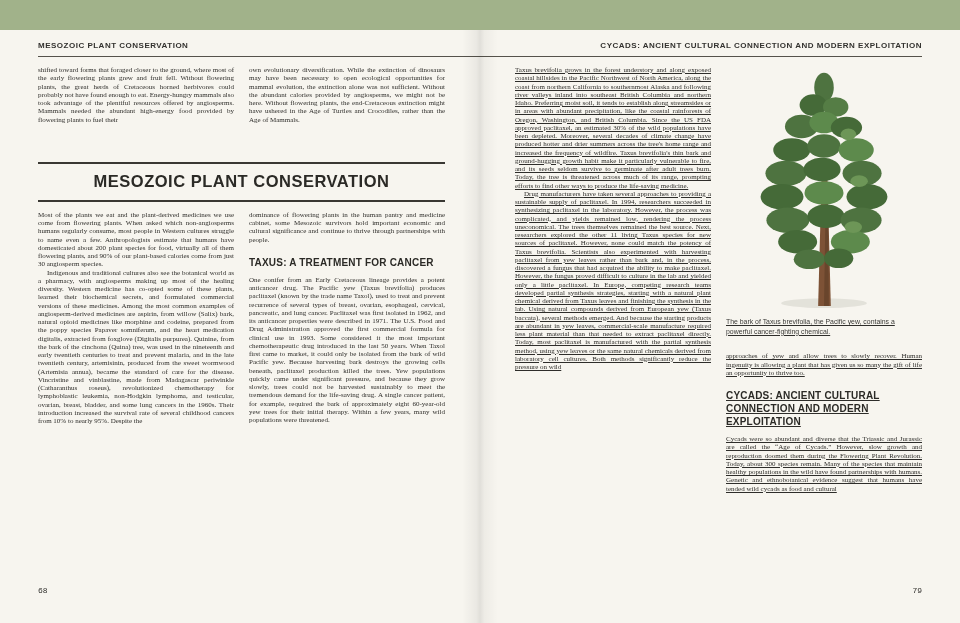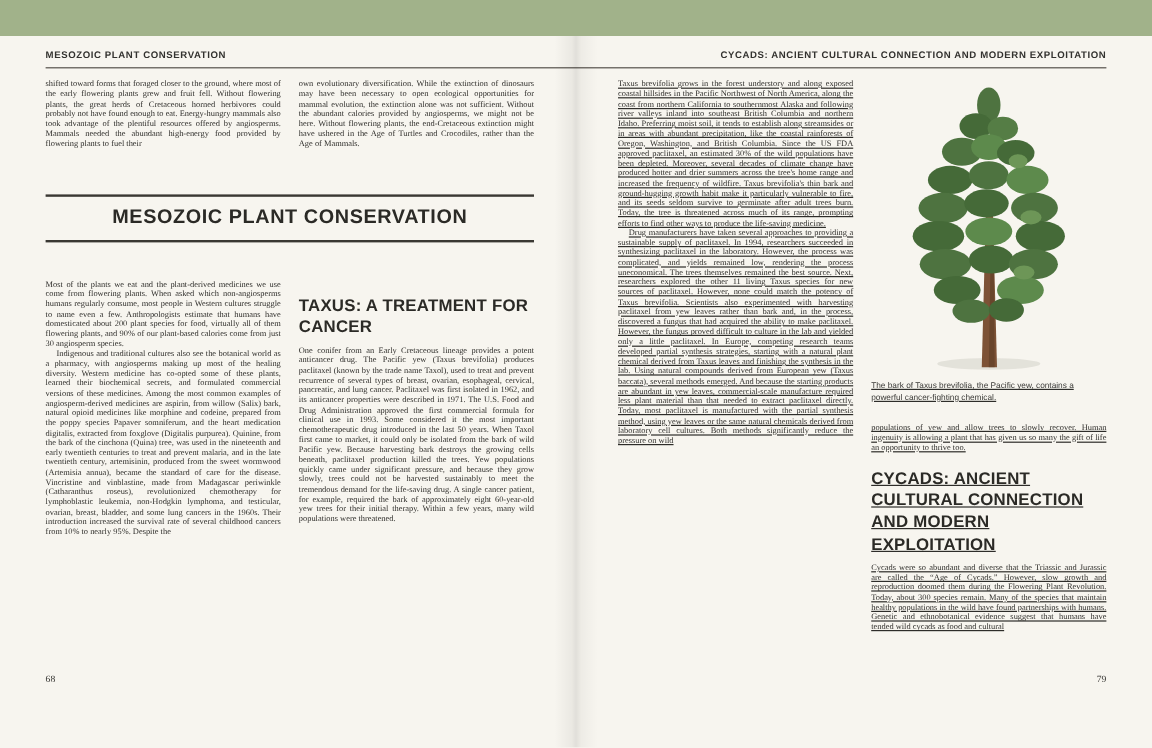--- a/index.html
+++ b/index.html
@@ -46,38 +46,38 @@
     margin-top:38px;
     border-top:2px solid #3a3833;
     border-bottom:2px solid #3a3833;
     padding:8px 0 9px 0;
     text-align:center;
   }
   .title-block h1 {
     font-family:"Liberation Sans", sans-serif;
     font-size:16.5px; font-weight:bold; letter-spacing:0.5px; color:#2b2a26;
   }
-  .body-cols { margin-top:31px; }
+  .body-cols { margin-top:9px; }
   h2.subhead {
     font-family:"Liberation Sans", sans-serif;
-    font-size:14px; font-weight:bold; line-height:1.3;
+    font-size:10px; font-weight:bold; line-height:1.3;
     letter-spacing:0.2px; color:#2b2a26;
     margin:12px 0 7px 0;
   }
   figure.tree-figure { width:196px; }
   figure.tree-figure svg { display:block; margin:0 auto; }
   figcaption.caption {
     font-family:"Liberation Sans", sans-serif;
     font-size:6.9px; line-height:1.4; color:#3a3936;
     margin-top:7px;
   }
   .after-caption { margin-top:16px; }
   .page-num {
-    position:absolute; top:561px;
-    font-family:Liberation Serif, serif;
+    position:absolute; top:586px;
+    font-family:Liberation Mono, monospace;
     font-size:8px; color:#33322f;
   }
   .page-num-left  { left:38px; }
   .page-num-right { right:38px; }
 </style>
 </head>
 <body>
 
 <div class="top-bar"></div>
 
@@ -100,20 +100,21 @@
   <div class="title-block">
     <h1>MESOZOIC PLANT CONSERVATION</h1>
   </div>
 
   <div class="two-col body-cols">
     <div class="col">
       <p class="body-text">Most of the plants we eat and the plant-derived medicines we use come from flowering plants. When asked which non-angiosperms humans regularly consume, most people in Western cultures struggle to name even a few. Anthropologists estimate that humans have domesticated about 200 plant species for food, virtually all of them flowering plants, and 90% of our plant-based calories come from just 30 angiosperm species.</p>
       <p class="body-text indent">Indigenous and traditional cultures also see the botanical world as a pharmacy, with angiosperms making up most of the healing diversity. Western medicine has co-opted some of these plants, learned their biochemical secrets, and formulated commercial versions of these medicines. Among the most common examples of angiosperm-derived medicines are aspirin, from willow (Salix) bark, natural opioid medicines like morphine and codeine, prepared from the poppy species Papaver somniferum, and the heart medication digitalis, extracted from foxglove (Digitalis purpurea). Quinine, from the bark of the cinchona (Quina) tree, was used in the nineteenth and early twentieth centuries to treat and prevent malaria, and in the late twentieth century, artemisinin, produced from the sweet wormwood (Artemisia annua), became the standard of care for the disease. Vincristine and vinblastine, made from Madagascar periwinkle (Catharanthus roseus), revolutionized chemotherapy for lymphoblastic leukemia, non-Hodgkin lymphoma, and testicular, ovarian, breast, bladder, and some lung cancers in the 1960s. Their introduction increased the survival rate of several childhood cancers from 10% to nearly 95%. Despite the</p>
     </div>
     <div class="col">
+      <p class="body-text">dominance of flowering plants in the human pantry and medicine cabinet, some Mesozoic survivors hold important economic and cultural significance and continue to thrive through partnerships with people.</p>
       <h2 class="subhead">TAXUS: A TREATMENT FOR CANCER</h2>
       <p class="body-text">One conifer from an Early Cretaceous lineage provides a potent anticancer drug. The Pacific yew (Taxus brevifolia) produces paclitaxel (known by the trade name Taxol), used to treat and prevent recurrence of several types of breast, ovarian, esophageal, cervical, pancreatic, and lung cancer. Paclitaxel was first isolated in 1962, and its anticancer properties were described in 1971. The U.S. Food and Drug Administration approved the first commercial formula for clinical use in 1993. Some considered it the most important chemotherapeutic drug introduced in the last 50 years. When Taxol first came to market, it could only be isolated from the bark of wild Pacific yew. Because harvesting bark destroys the growing cells beneath, paclitaxel production killed the trees. Yew populations quickly came under significant pressure, and because they grow slowly, trees could not be harvested sustainably to meet the tremendous demand for the life-saving drug. A single cancer patient, for example, required the bark of approximately eight 60-year-old yew trees for their initial therapy. Within a few years, many wild populations were threatened.</p>
     </div>
   </div>
 </section>
 
 <section class="page page-right">
   <div class="two-col">
     <div class="col">
       <p class="body-text">Taxus brevifolia grows in the forest understory and along exposed coastal hillsides in the Pacific Northwest of North America, along the coast from northern California to southernmost Alaska and following river valleys inland into southeast British Columbia and northern Idaho. Preferring moist soil, it tends to establish along streamsides or in areas with abundant precipitation, like the coastal rainforests of Oregon, Washington, and British Columbia. Since the US FDA approved paclitaxel, an estimated 30% of the wild populations have been depleted. Moreover, several decades of climate change have produced hotter and drier summers across the tree's home range and increased the frequency of wildfire. Taxus brevifolia's thin bark and ground-hugging growth habit make it particularly vulnerable to fire, and its seeds seldom survive to germinate after adult trees burn. Today, the tree is threatened across much of its range, prompting efforts to find other ways to produce the life-saving medicine.</p>
@@ -148,21 +149,21 @@
             <ellipse cx="122" cy="180" rx="20" ry="12" fill="#5d8a4c"></ellipse>
             <ellipse cx="80" cy="198" rx="16" ry="10" fill="#4e7340"></ellipse>
             <ellipse cx="110" cy="197" rx="15" ry="10" fill="#456a38"></ellipse>
             <ellipse cx="120" cy="70" rx="8" ry="6" fill="#6d9657"></ellipse>
             <ellipse cx="131" cy="118" rx="9" ry="6" fill="#6d9657"></ellipse>
             <ellipse cx="125" cy="165" rx="9" ry="6" fill="#6d9657"></ellipse>
           </g>
         </svg>
         <figcaption class="caption">The bark of Taxus brevifolia, the Pacific yew, contains a powerful cancer-fighting chemical.</figcaption>
       </figure>
-      <p class="body-text after-caption">populations of yew and allow trees to slowly recover. Human ingenuity is allowing a plant that has given us so many the gift of life an opportunity to thrive too.</p>
+      <p class="body-text after-caption">approaches of yew and allow trees to slowly recover. Human ingenuity is allowing a plant that has given us so many the gift of life an opportunity to thrive too.</p>
       <h2 class="subhead">CYCADS: ANCIENT CULTURAL CONNECTION AND MODERN EXPLOITATION</h2>
       <p class="body-text">Cycads were so abundant and diverse that the Triassic and Jurassic are called the “Age of Cycads.” However, slow growth and reproduction doomed them during the Flowering Plant Revolution. Today, about 300 species remain. Many of the species that maintain healthy populations in the wild have found partnerships with humans. Genetic and ethnobotanical evidence suggest that humans have tended wild cycads as food and cultural</p>
     </div>
   </div>
 </section>
 
 <div class="gutter"></div>
 
 <div class="page-num page-num-left">68</div>
 <div class="page-num page-num-right">79</div>

